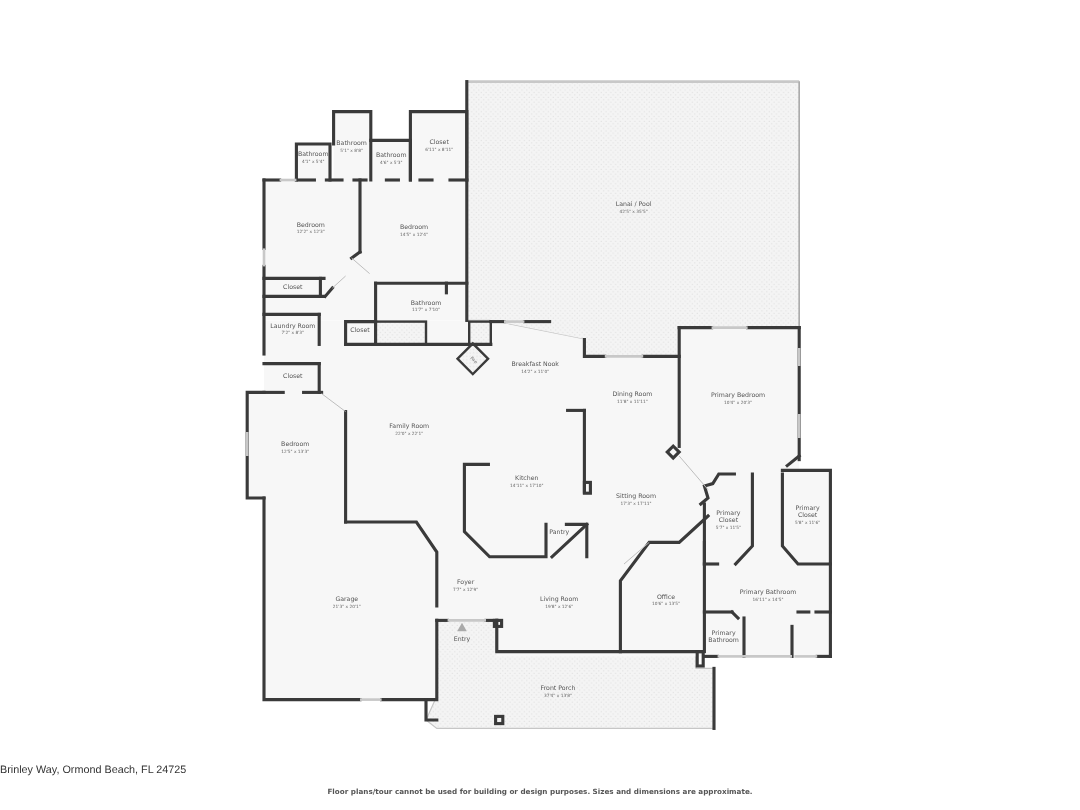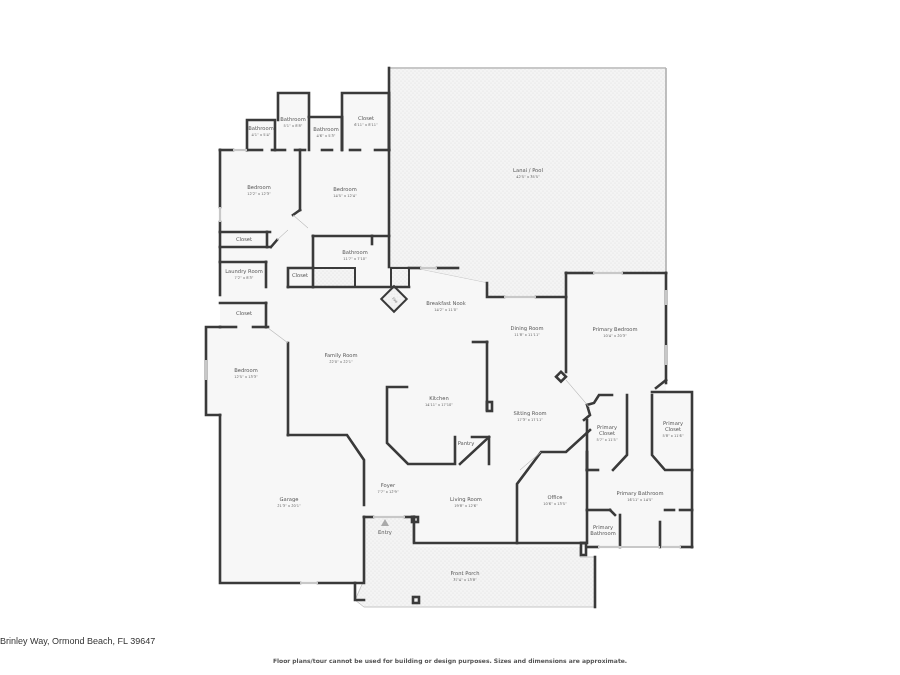--- a/index.html
+++ b/index.html
@@ -222,14 +222,14 @@
     <text class="room-dim" x="289" y="506.5">21'3" x 20'1"</text>
     <text class="room-label" x="385" y="534">Entry</text>
     <text class="room-label" x="603" y="529">Primary</text>
     <text class="room-label" x="603" y="535">Bathroom</text>
     <text class="room-label" x="465" y="575">Front Porch</text>
     <text class="room-dim" x="465" y="580.5">37'4" x 13'8"</text>
     <text class="room-dim" x="394" y="301" transform="rotate(45 394 301)">Fire</text>
   </g>
 </svg>
 
-<div class="address">Brinley Way, Ormond Beach, FL 39647</div>
+<div class="address">Brinley Way, Ormond Beach, FL 24725</div>
 <div class="disclaimer">Floor plans/tour cannot be used for building or design purposes. Sizes and dimensions are approximate.</div>
 
 </body></html>

